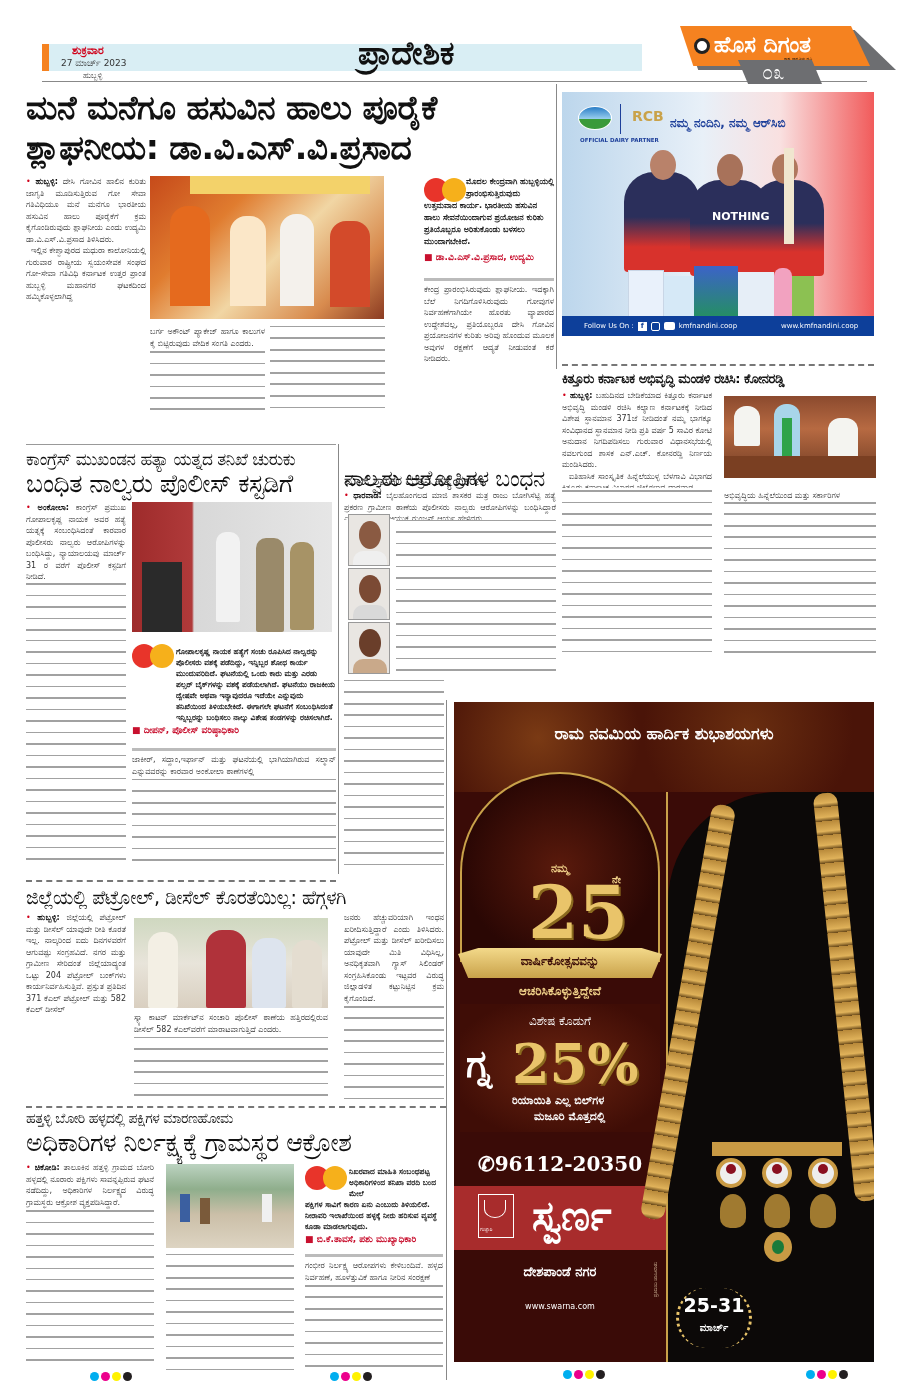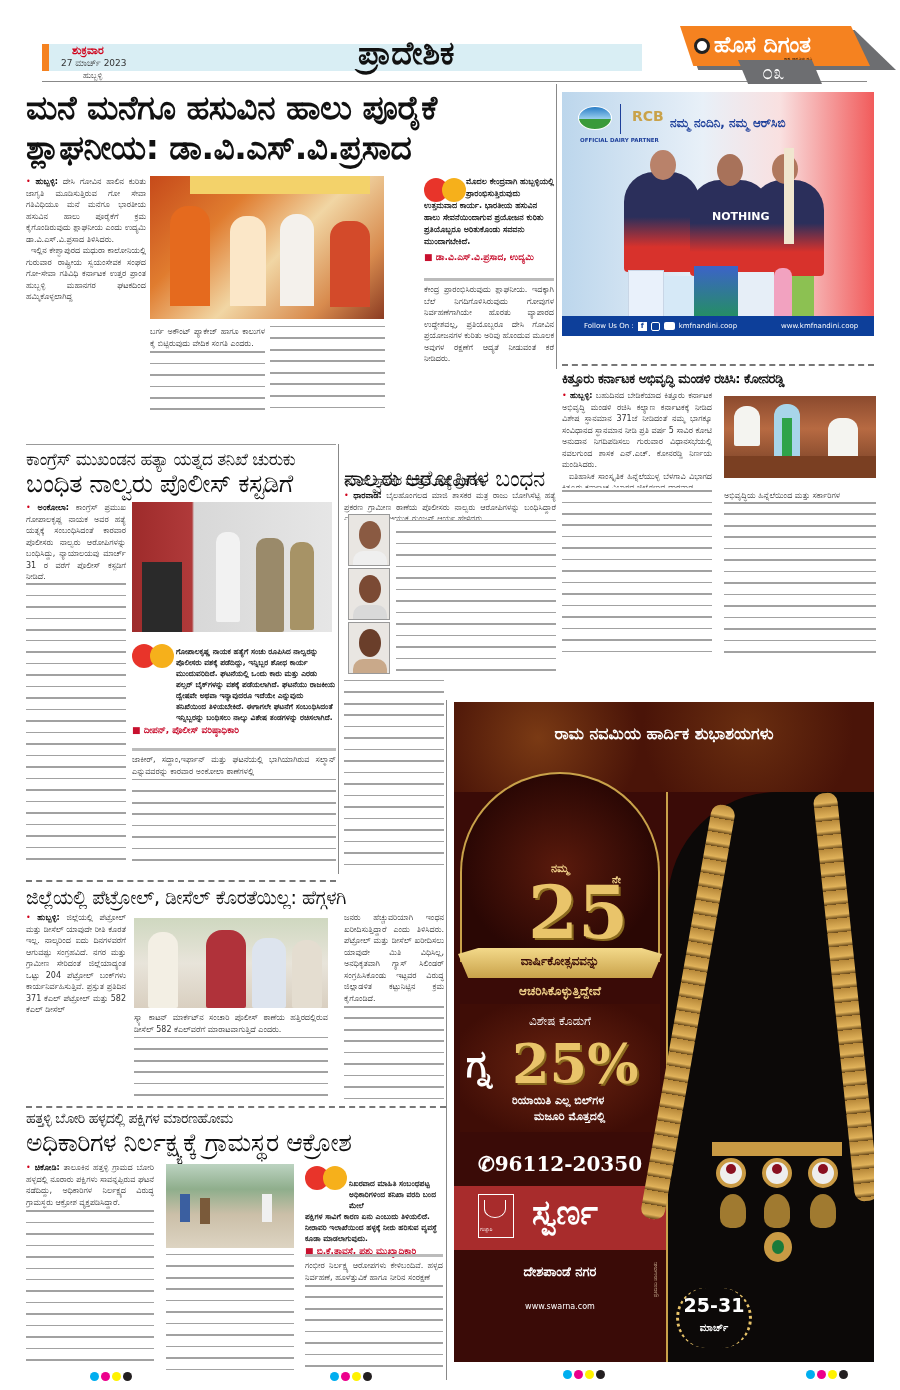--- a/index.html
+++ b/index.html
@@ -69,21 +69,21 @@
 <div class="abs body-text" style="left:270px;top:326px;width:115px;height:85px;">
   <div class="filler" style="height:85px;"></div>
 </div>
 
 <div class="quote-mark" style="left:424px;top:172px;">
     <div class="q1"></div>
     <div class="q2"></div>
   </div>
 <div class="quote-box" style="left:424px;top:176px;width:130px;">
   <div style="padding-left:42px;">ಮೊದಲ ಕೇಂದ್ರವಾಗಿ ಹುಬ್ಬಳ್ಳಿಯಲ್ಲಿ ಪ್ರಾರಂಭಿಸುತ್ತಿರುವುದು</div>
-  <div>ಉತ್ತಮವಾದ ಕಾರ್ಯ. ಭಾರತೀಯ ಹಸುವಿನ ಹಾಲು ಸೇವನೆಯಿಂದಾಗುವ ಪ್ರಯೋಜನ ಕುರಿತು ಪ್ರತಿಯೊಬ್ಬರೂ ಅರಿತುಕೊಂಡು ಸವವನು ಮುಂದಾಗಬೇಕಿದೆ.</div>
+  <div>ಉತ್ತಮವಾದ ಕಾರ್ಯ. ಭಾರತೀಯ ಹಸುವಿನ ಹಾಲು ಸೇವನೆಯಿಂದಾಗುವ ಪ್ರಯೋಜನ ಕುರಿತು ಪ್ರತಿಯೊಬ್ಬರೂ ಅರಿತುಕೊಂಡು ಬಳಸಲು ಮುಂದಾಗಬೇಕಿದೆ.</div>
   <div class="quote-attr" style="margin-top:3px;">ಡಾ.ವಿ.ಎಸ್.ವಿ.ಪ್ರಸಾದ, ಉದ್ಯಮಿ</div>
 </div>
 <div class="hrule" style="left:424px;top:278px;width:130px;height:3px;background:#bbb;"></div>
 <div class="abs body-text" style="left:424px;top:284px;width:130px;height:128px;overflow:hidden;">
   <span>ಕೇಂದ್ರ ಪ್ರಾರಂಭಿಸಿರುವುದು ಶ್ಲಾಘನೀಯ. ಇದಕ್ಕಾಗಿ ಬೆಲೆ ನಿಗದಿಗೊಳಿಸಿರುವುದು ಗೋವುಗಳ ನಿರ್ವಹಣೆಗಾಗಿಯೇ ಹೊರತು ವ್ಯಾಪಾರದ ಉದ್ದೇಶವಲ್ಲ, ಪ್ರತಿಯೊಬ್ಬರೂ ದೇಸಿ ಗೋವಿನ ಪ್ರಯೋಜನಗಳ ಕುರಿತು ಅರಿವು ಹೊಂದುವ ಮೂಲಕ ಅವುಗಳ ರಕ್ಷಣೆಗೆ ಆದ್ಯತೆ ನೀಡುವಂತೆ ಕರೆ ನೀಡಿದರು.</span>
 </div>
 
 <div class="abs" style="left:562px;top:92px;width:312px;height:244px;background:linear-gradient(90deg,#bcd6ec 0%,#e8f0f8 45%,#f9e0e0 70%,#f15b5b 100%);overflow:hidden;">
   <div class="abs" style="left:16px;top:14px;width:34px;height:24px;border-radius:50%;background:linear-gradient(#2a7dc6,#9bd0f0 55%,#3a9a3a 56%);border:1px solid #fff;"></div>
   <div class="abs" style="left:58px;top:12px;width:1px;height:30px;background:#1d3f9a;"></div>
@@ -232,21 +232,21 @@
   <div class="abs" style="left:96px;top:30px;width:10px;height:28px;background:#f0f0f0;"></div>
 </div>
 <div class="abs body-text" style="left:166px;top:1254px;width:128px;height:123px;">
   <div class="filler" style="height:123px;"></div>
 </div>
 <div class="quote-mark" style="left:305px;top:1160px;">
     <div class="q1"></div>
     <div class="q2"></div>
   </div>
 <div class="quote-box" style="left:305px;top:1166px;width:138px;font-size:7.5px;line-height:11px;">
-  <div style="padding-left:44px;margin-top:12px;">ನಿಖರವಾದ ಮಾಹಿತಿ ಸಂಬಂಧಪಟ್ಟ ಅಧಿಕಾರಿಗಳಿಂದ ತನಿಖಾ ವರದಿ ಬಂದ ಮೇಲೆ</div>
+  <div style="padding-left:44px;">ನಿಖರವಾದ ಮಾಹಿತಿ ಸಂಬಂಧಪಟ್ಟ ಅಧಿಕಾರಿಗಳಿಂದ ತನಿಖಾ ವರದಿ ಬಂದ ಮೇಲೆ</div>
   <div>ಪಕ್ಷಿಗಳ ಸಾವಿಗೆ ಕಾರಣ ಏನು ಎಂಬುದು ತಿಳಿಯಲಿದೆ. ನೀರಾವರಿ ಇಲಾಖೆಯಿಂದ ಹಳ್ಳಕ್ಕೆ ನೀರು ಹರಿಸುವ ವ್ಯವಸ್ಥೆ ಕೂಡಾ ಮಾಡಲಾಗುವುದು.</div>
   <div class="quote-attr" style="margin-top:2px;">ಬಿ.ಕೆ.ತಾವಸೆ, ಪಶು ಮುಖ್ಯಾಧಿಕಾರಿ</div>
 </div>
 <div class="hrule" style="left:305px;top:1254px;width:138px;height:3px;background:#bbb;"></div>
 <div class="abs body-text" style="left:305px;top:1260px;width:138px;height:117px;overflow:hidden;">
   <span>ಗಂಭೀರ ನಿರ್ಲಕ್ಷ್ಯ ಆರೋಪಗಳು ಕೇಳಿಬಂದಿವೆ. ಹಳ್ಳದ ನಿರ್ವಹಣೆ, ಹೂಳೆತ್ತುವಿಕೆ ಹಾಗೂ ನೀರಿನ ಸಂರಕ್ಷಣೆ</span>
   <div class="filler" style="height:94px;margin-top:2px;"></div>
 </div>
 
 <div class="abs" style="left:454px;top:702px;width:420px;height:660px;background:#3a0b07;overflow:hidden;">
@@ -266,21 +266,21 @@
   <div class="abs" style="left:58px;top:330px;font-size:54px;font-family:'DejaVu Serif',serif;font-weight:bold;color:#e9c46a;text-shadow:2px 2px 0 #8a6a1f;">25%</div>
   <div class="abs" style="left:58px;top:392px;font-size:11px;color:#fff;font-weight:bold;">ರಿಯಾಯಿತಿ ಎಲ್ಲ ಬಿಲ್‌ಗಳ</div>
   <div class="abs" style="left:80px;top:408px;font-size:11px;color:#fff;font-weight:bold;">ಮಜೂರಿ ಮೊತ್ತದಲ್ಲಿ</div>
   <div class="abs" style="left:0;top:450px;width:212px;text-align:center;font-size:20px;font-family:'DejaVu Serif',serif;font-weight:bold;color:#fff;">
     <span>✆</span><span>96112-20350</span>
   </div>
   <div class="abs" style="left:0;top:484px;width:212px;height:64px;background:#a82c2c;"></div>
   <div class="abs" style="left:24px;top:492px;width:36px;height:44px;border:1px solid #fff;"></div>
   <div class="abs" style="left:30px;top:498px;width:22px;height:18px;border:1.5px solid #fff;border-top:none;border-radius:0 0 50% 50%;"></div>
   <div class="abs" style="left:26px;top:524px;font-size:5px;color:#fff;">ಗುಜ್ಜಾರಿ</div>
-  <div class="abs" style="left:78px;top:490px;font-size:34px;font-weight:bold;color:#fff;">ಸ್ವರ್ಣ</div>
+  <div class="abs" style="left:78px;top:490px;font-size:41px;font-weight:bold;color:#fff;">ಸ್ವರ್ಣ</div>
   <div class="abs" style="left:0;top:562px;width:212px;text-align:center;font-size:13px;font-weight:bold;color:#fff;">ದೇಶಪಾಂಡೆ ನಗರ</div>
   <div class="abs" style="left:0;top:600px;width:212px;text-align:center;font-size:8px;color:#fff;">www.swarna.com</div>
   <div class="abs" style="left:198px;top:560px;font-size:5px;color:#d8c0a0;writing-mode:vertical-rl;transform:rotate(180deg);">ಪ್ರತಿಬಿಂಬ ಜಾಹೀರಾತು</div>
   <div class="abs" style="left:212px;top:0;width:2px;height:660px;background:#c9a24a;top:90px;height:570px;"></div>
 
   <div class="abs" style="left:214px;top:90px;width:206px;height:570px;background:#0c0908;border-radius:110px 0 0 0;"></div>
   <div class="abs" style="left:222px;top:100px;width:24px;height:420px;background:repeating-linear-gradient(180deg,#b8893a 0,#e0b25a 10px,#6a4a1a 14px);border-radius:10px;transform:rotate(10deg);"></div>
   <div class="abs" style="left:380px;top:90px;width:24px;height:410px;background:repeating-linear-gradient(180deg,#b8893a 0,#e0b25a 10px,#6a4a1a 14px);border-radius:10px;transform:rotate(-6deg);"></div>
   <div class="abs" style="left:258px;top:440px;width:130px;height:120px;">
     <div class="abs" style="left:0;top:0;width:130px;height:14px;background:#c99a44;"></div>

